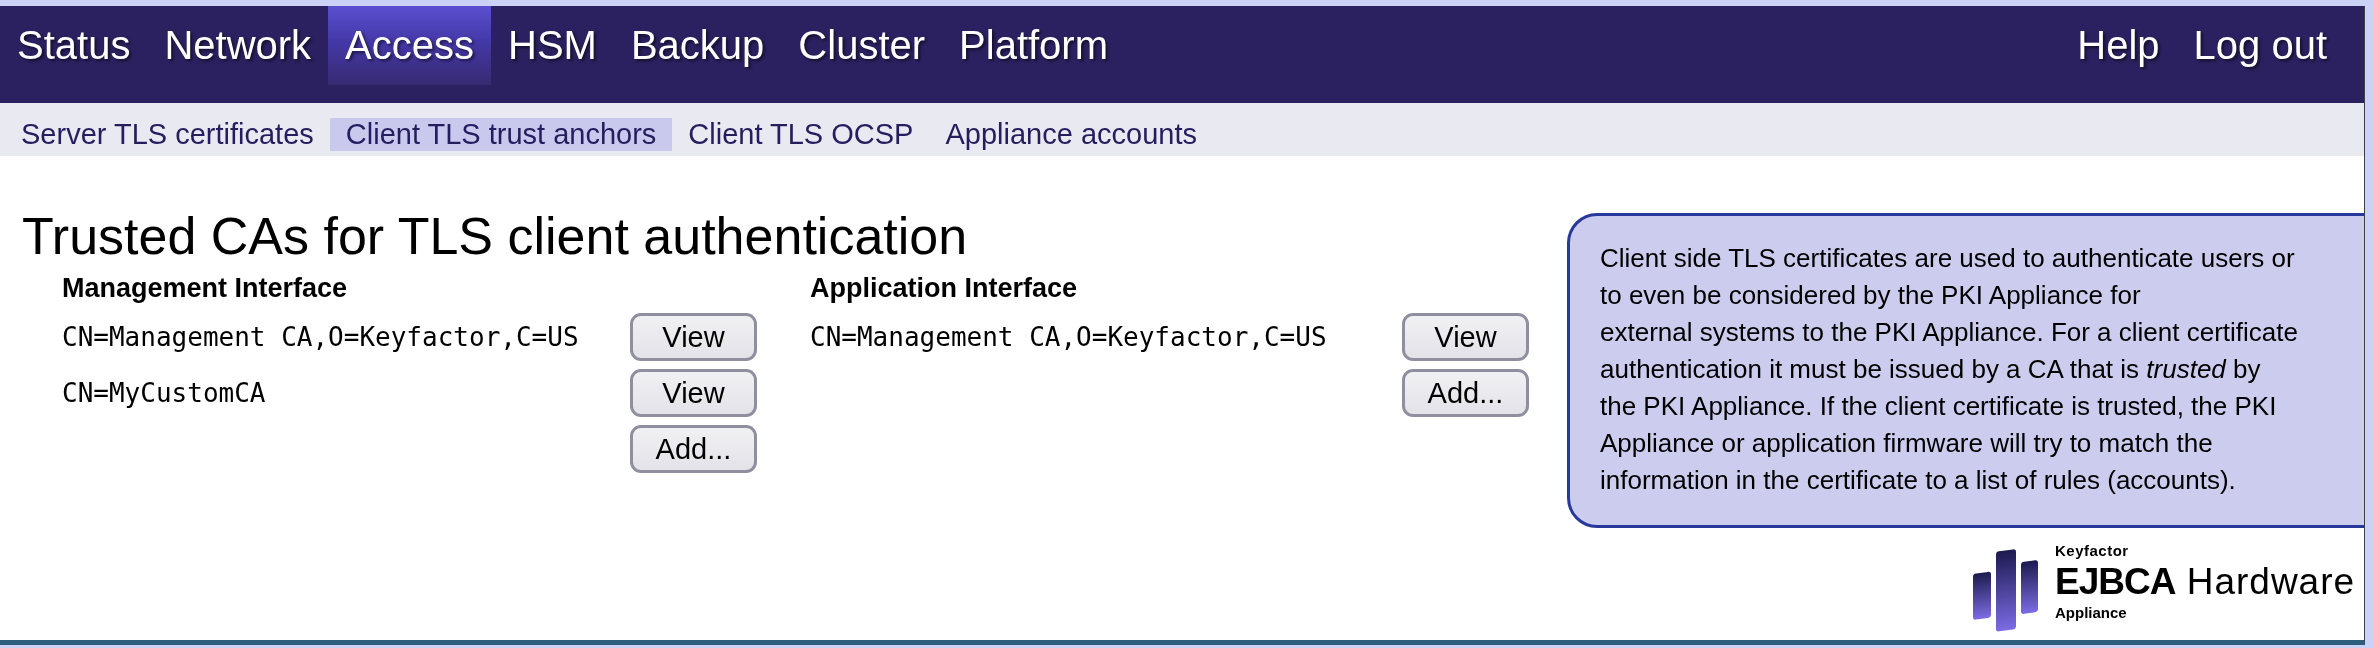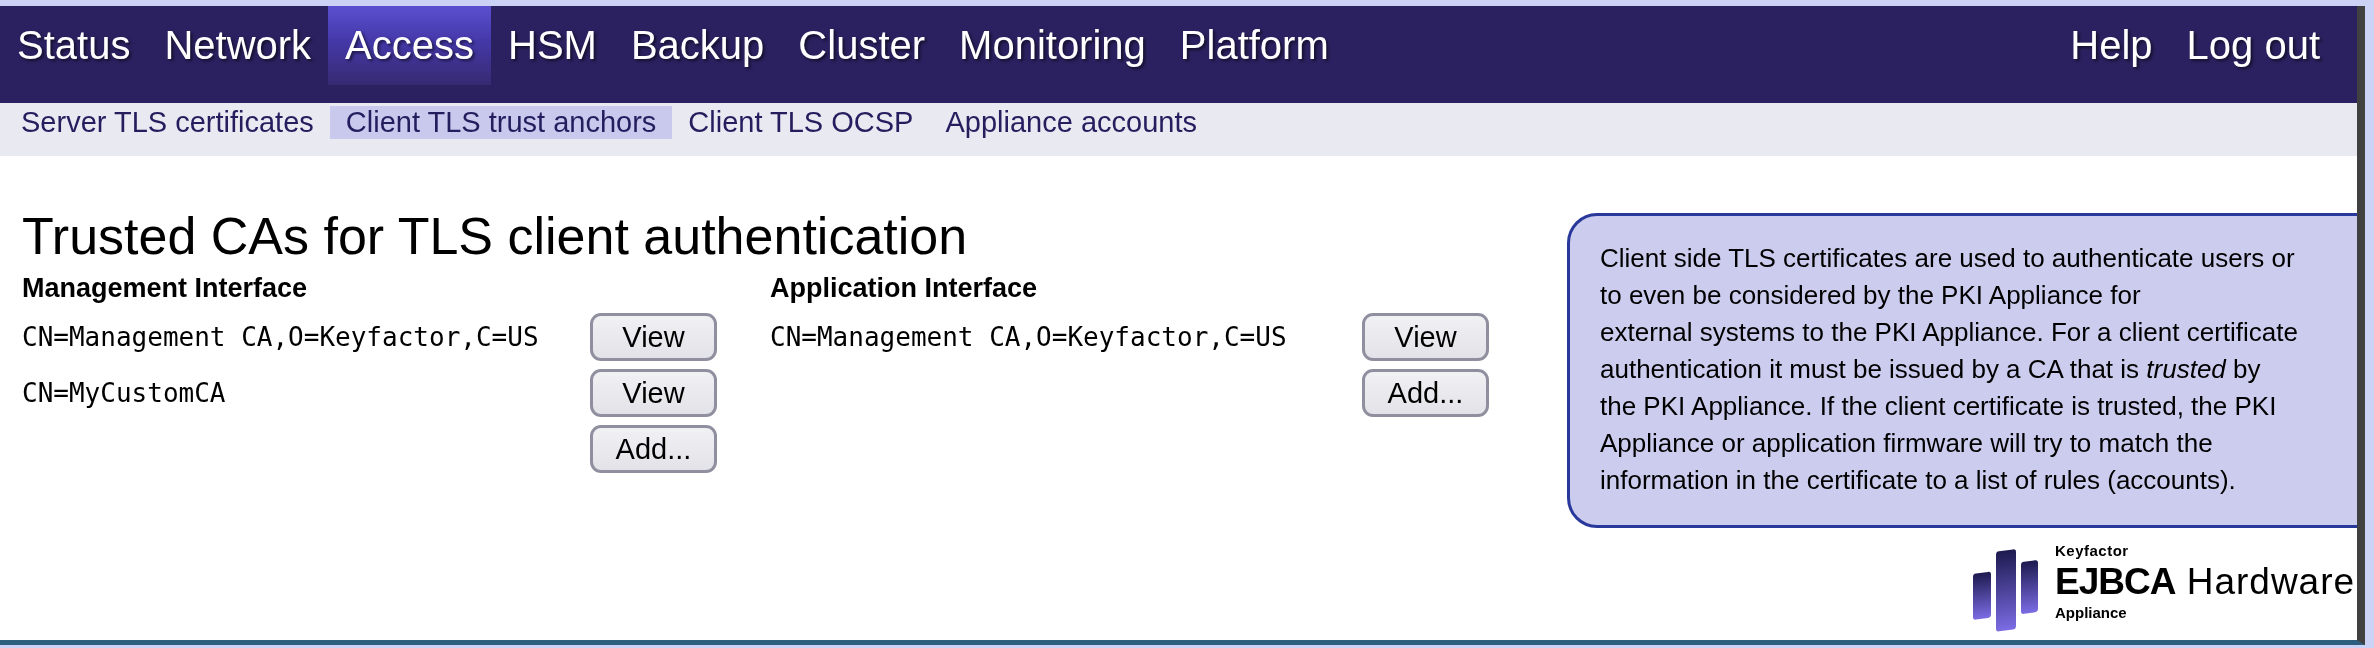--- a/index.html
+++ b/index.html
@@ -6,21 +6,21 @@
   html,body { margin:0; padding:0; }
   body {
     width:2374px; height:648px; position:relative; overflow:hidden;
     background:#ccd2f6;
     font-family:"Liberation Sans", sans-serif;
     color:#000;
   }
   .page {
     position:absolute; left:0; top:6px; width:2365px; height:639px;
     background:#ffffff;
-    border-right:8px solid #404040;
+    border-right:1px solid #404040;
     border-bottom:5px solid #2d5e7d;
     overflow:hidden;
   }
   
   .topnav {
     height:97px; background:#2b2160;
     display:flex; align-items:flex-start;
     padding-left:0; font-size:40px; color:#fff;
   }
   .nav-group { display:flex; }
@@ -29,35 +29,35 @@
     height:79px; display:flex; align-items:center; padding:0 17px;
     cursor:pointer; white-space:nowrap;
     text-shadow:2px 2px 3px rgba(0,0,0,0.55);
   }
   .nav-item.active {
     background:linear-gradient(to bottom,#5b4fd0 0%,#4438a8 45%,#372a72 100%);
   }
   
   .subnav {
     height:53px; background:#e9e9f2;
-    display:flex; align-items:flex-start; padding-left:5px;
+    display:flex; align-items:flex-end; padding-left:5px;
     font-size:29px; color:#241d5e;
   }
   .subnav-item {
     display:flex; align-items:center; padding:0 16px; margin:3px 0 5px;
     cursor:pointer; white-space:nowrap;
   }
   .subnav-item.active { background:#c9c9ee; }
   
   .content { position:relative; height:484px; }
   .page-title {
     position:absolute; left:22px; top:52px; margin:0;
     font-size:52px; font-weight:normal; line-height:1.1; color:#000;
   }
-  .col { position:absolute; top:116px; }
+  .col { position:absolute; top:116px;margin-left:40px; }
   .col-mgmt { left:15px;  width:715px; }
   .col-app  { left:763px; width:726px; }
   .col-label { font-size:27px; font-weight:bold; line-height:33px; margin:0 0 8px 7px; }
   .col-mgmt .col-label { margin-left:7px; }
   .cert-row { position:relative; height:48px; margin-bottom:8px; display:flex; align-items:center; }
   .dn {
     font-family:"DejaVu Sans Mono","Liberation Mono",monospace;
     font-size:26px; white-space:nowrap; padding-left:7px;
   }
   .btn {
@@ -94,21 +94,20 @@
 <div class="page">
 
   <div class="topnav">
     <div class="nav-group">
       <div class="nav-item">Status</div>
       <div class="nav-item">Network</div>
       <div class="nav-item active">Access</div>
       <div class="nav-item">HSM</div>
       <div class="nav-item">Backup</div>
       <div class="nav-item">Cluster</div>
-      <div class="nav-item">Monitoring</div>
       <div class="nav-item">Platform</div>
     </div>
     <div class="nav-group nav-right">
       <div class="nav-item">Help</div>
       <div class="nav-item">Log out</div>
     </div>
   </div>
 
   <div class="subnav">
     <div class="subnav-item">Server TLS certificates</div>

